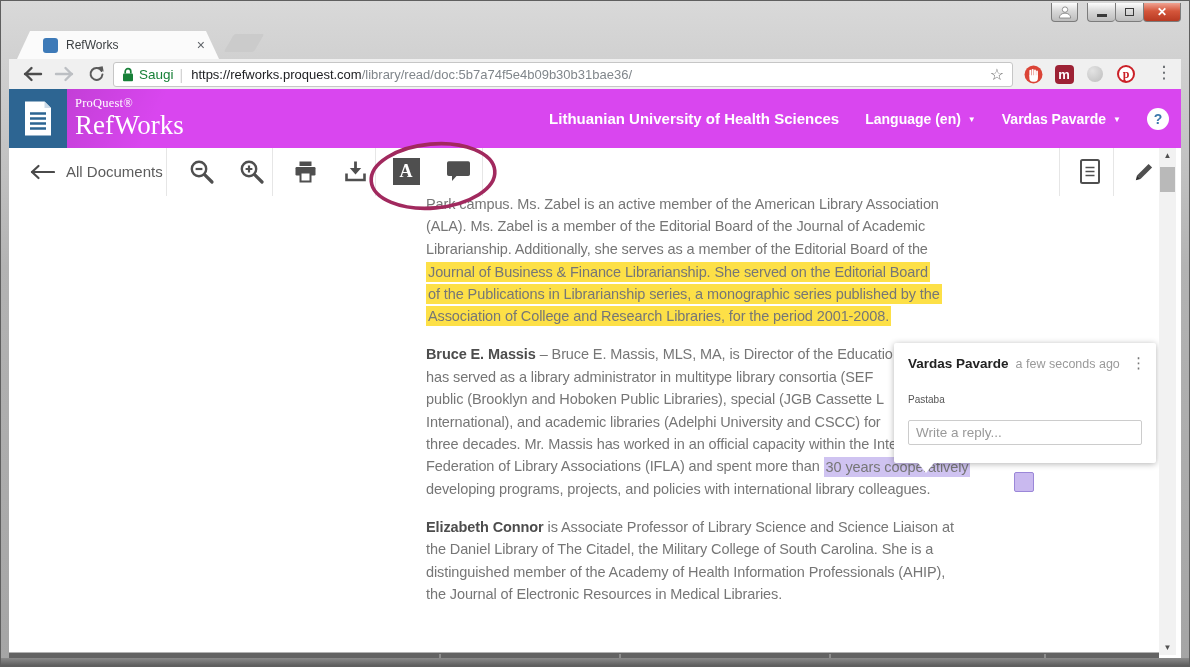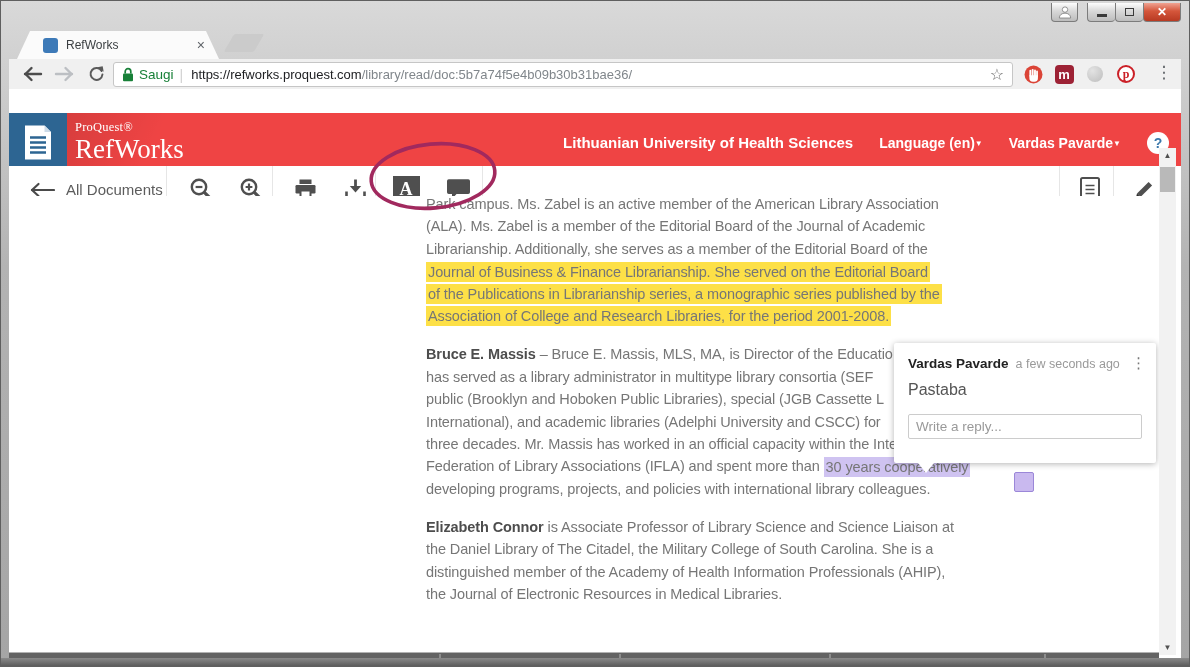--- a/index.html
+++ b/index.html
@@ -51,29 +51,29 @@
   .url-domain{ color:#202124; }
   .url-path{ color:#80868b; }
   .omni-star{ position:absolute; right:8px; color:#6b6b6b; font-size:16px; cursor:pointer; }
   .ext-icon{ position:absolute; top:4px; width:22px; height:22px; display:flex; align-items:center; justify-content:center; cursor:pointer; }
   .ext-mendeley{ left:1044px; } .ext-mendeley .mbox{ width:19px; height:19px; background:#9d2235; border-radius:4px; color:#fff; font-weight:bold; font-size:13px; display:flex; align-items:center; justify-content:center; }
   .ext-hand{ left:1013px; }
   .ext-gray{ left:1075px; } .ext-gray .gcircle{ width:16px; height:16px; border-radius:50%; background:radial-gradient(circle at 35% 30%,#e3e3e3,#bdbdbd); }
   .ext-pinterest{ left:1106px; } .ext-pinterest .pcircle{ width:18px; height:18px; border-radius:50%; background:#fff; border:2px solid #cb2027; color:#cb2027; font-weight:bold; font-size:12px; font-family:"Liberation Serif",serif; display:flex; align-items:center; justify-content:center; }
   .browser-menu{ position:absolute; left:1144px; top:3px; width:22px; height:24px; color:#5f6368; font-size:17px; text-align:center; cursor:pointer; }
   
-  .app-header{ height:53px; background:#ef4444; position:relative; color:#fff;margin-top:24px; }
+  .app-header{ height:59px; background:#d946ef; position:relative; color:#fff; }
   .logo-square{ position:absolute; left:0; top:0; width:58px; height:59px; background:#2d6592; display:flex; align-items:center; justify-content:center; }
   .logo-shade{ position:absolute; left:58px; top:0; width:130px; height:59px; background:linear-gradient(115deg, rgba(0,0,0,0.10), rgba(0,0,0,0) 65%); pointer-events:none; }
   .brand{ position:absolute; left:66px; top:7px; font-family:"Liberation Serif",serif; }
   .brand-small{ font-size:12.5px; letter-spacing:0.2px; display:block; }
   .brand-large{ font-size:27px; line-height:28px; display:block; }
   .header-right{ position:absolute; right:12px; top:0; height:59px; display:flex; align-items:center; gap:26px; }
   .org-name{ font-size:15px; font-weight:bold; }
-  .header-menu{ font-size:14px; font-weight:bold; display:flex; align-items:center; gap:0; cursor:pointer; }
+  .header-menu{ font-size:14px; font-weight:bold; display:flex; align-items:center; gap:7px; cursor:pointer; }
   .chev{ font-size:8px; position:relative; top:1px; }
   .help-circle{ width:22px; height:22px; border-radius:50%; background:#fff; color:#3a78ab; font-weight:bold; font-size:14px; display:flex; align-items:center; justify-content:center; cursor:pointer; }
   
   .toolbar{ height:51px; background:#fff; border-bottom:1px solid #e2e2e2; position:relative; }
   .tb-divider{ position:absolute; top:0; bottom:0; width:1px; background:#e6e6e6; }
   .tb-item{ position:absolute; top:0; height:47px; display:flex; align-items:center; justify-content:center; cursor:pointer; }
   .all-docs{ left:10px; padding:0 10px; gap:11px; color:#5c5c5c; font-size:15px; }
   .a-block{ width:27px; height:27px; background:#4f4f4f; color:#fff; font-family:"Liberation Serif",serif; font-weight:bold; font-size:18px; display:flex; align-items:center; justify-content:center; }
   .annotation-ellipse{ position:absolute; left:352px; top:76px; pointer-events:none; z-index:60; }
   
@@ -92,21 +92,21 @@
     padding:13px 14px; z-index:40;
   }
   .comment-popup::after{
     content:''; position:absolute; left:24px; bottom:-10px;
     border-left:8px solid transparent; border-right:8px solid transparent; border-top:10px solid #fff;
   }
   .cp-head{ display:flex; align-items:baseline; gap:7px; }
   .cp-author{ font-size:13.5px; font-weight:bold; color:#222; }
   .cp-time{ font-size:12.5px; color:#9a9a9a; }
   .cp-kebab{ position:absolute; right:10px; top:11px; color:#777; font-size:15px; cursor:pointer; letter-spacing:0; }
-  .cp-body{ margin-top:10px; font-size:16px; color:#555; }
+  .cp-body{ margin-top:23px; font-size:10px; color:#555; }
   .cp-reply{ margin-top:15px; width:100%; height:25px; border:1px solid #ccc; border-radius:2px; font-size:13.5px; padding:0 7px; color:#444; font-family:"Liberation Sans",sans-serif; }
   .cp-reply::placeholder{ color:#999; }
   
   .scrollbar{ position:absolute; right:5px; top:89px; bottom:3px; width:17px; background:#f2f2f2; z-index:55; }
   .sb-arrow{ position:absolute; left:0; width:17px; height:15px; color:#505050; font-size:8px; text-align:center; line-height:15px; cursor:pointer; }
   .sb-up{ top:0; } .sb-down{ bottom:0; }
   .sb-thumb{ position:absolute; left:1px; top:19px; width:15px; height:25px; background:#b9b9b9; cursor:pointer; }
   
   .page-edge{ position:absolute; left:0; right:22px; bottom:0; height:6px; background:#636363; border-top:1px solid #b2b2b2; }
   .page-edge span{ position:absolute; top:1px; bottom:0; width:2px; background:#8d8d8d; }

